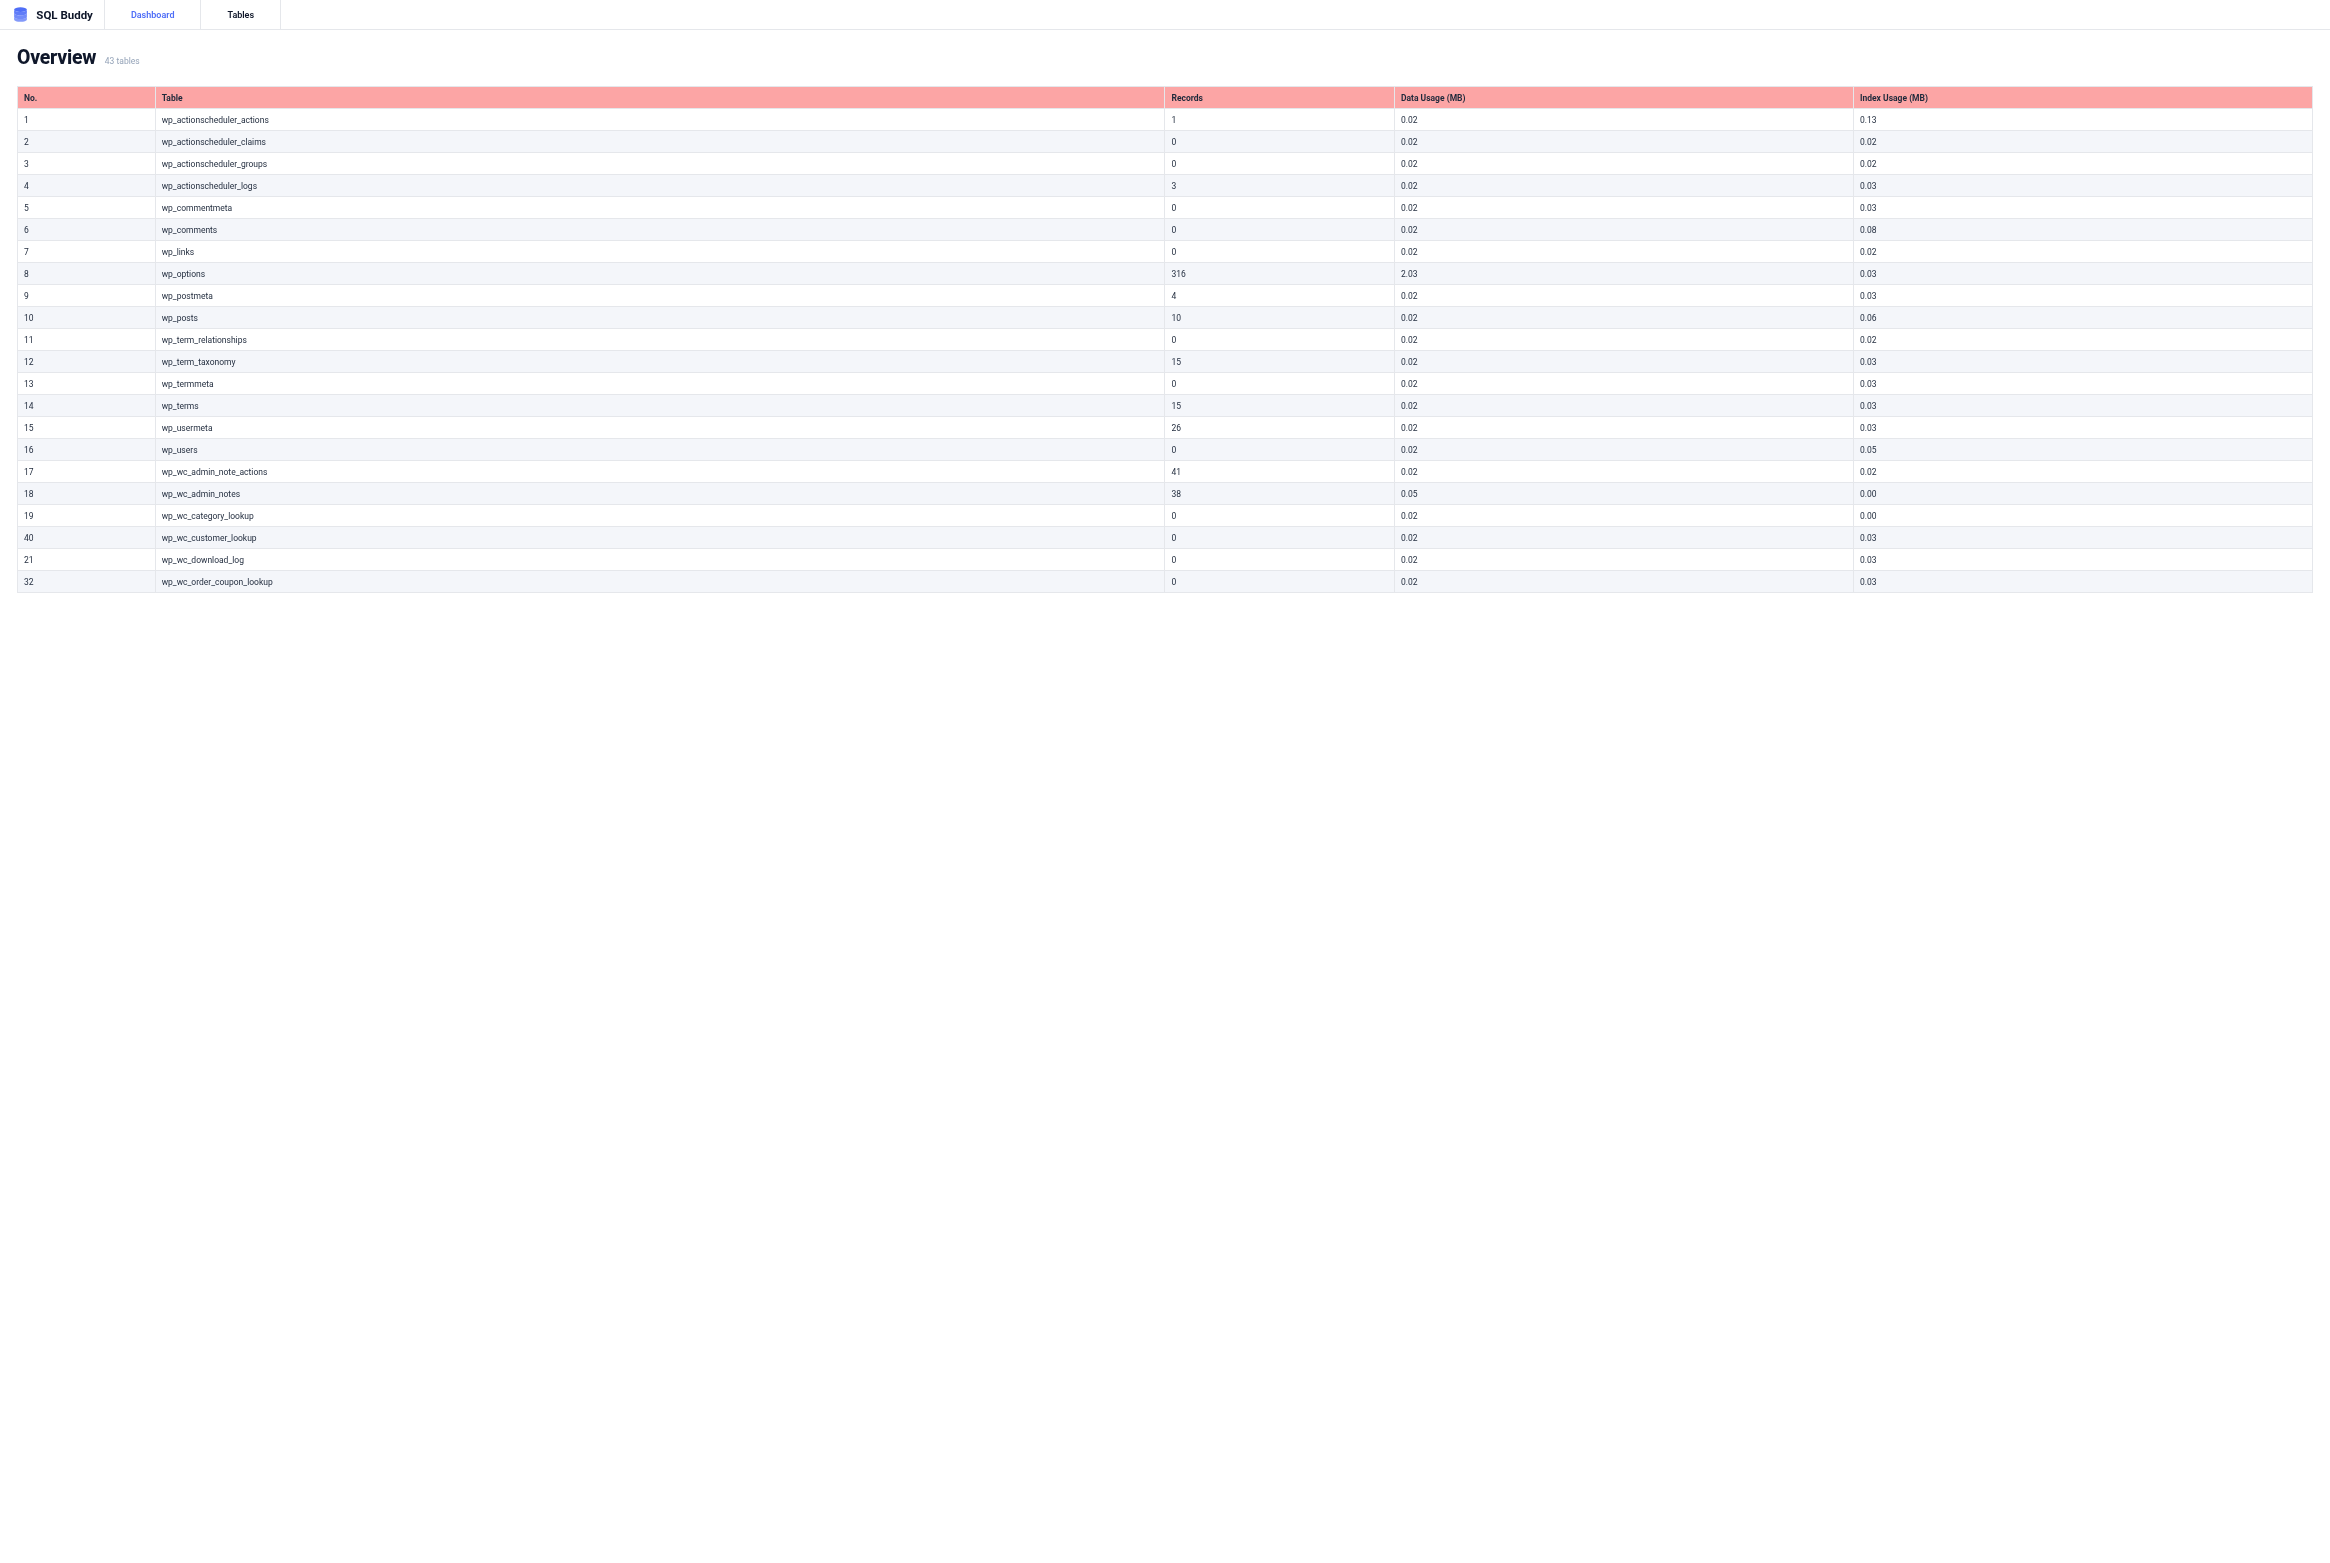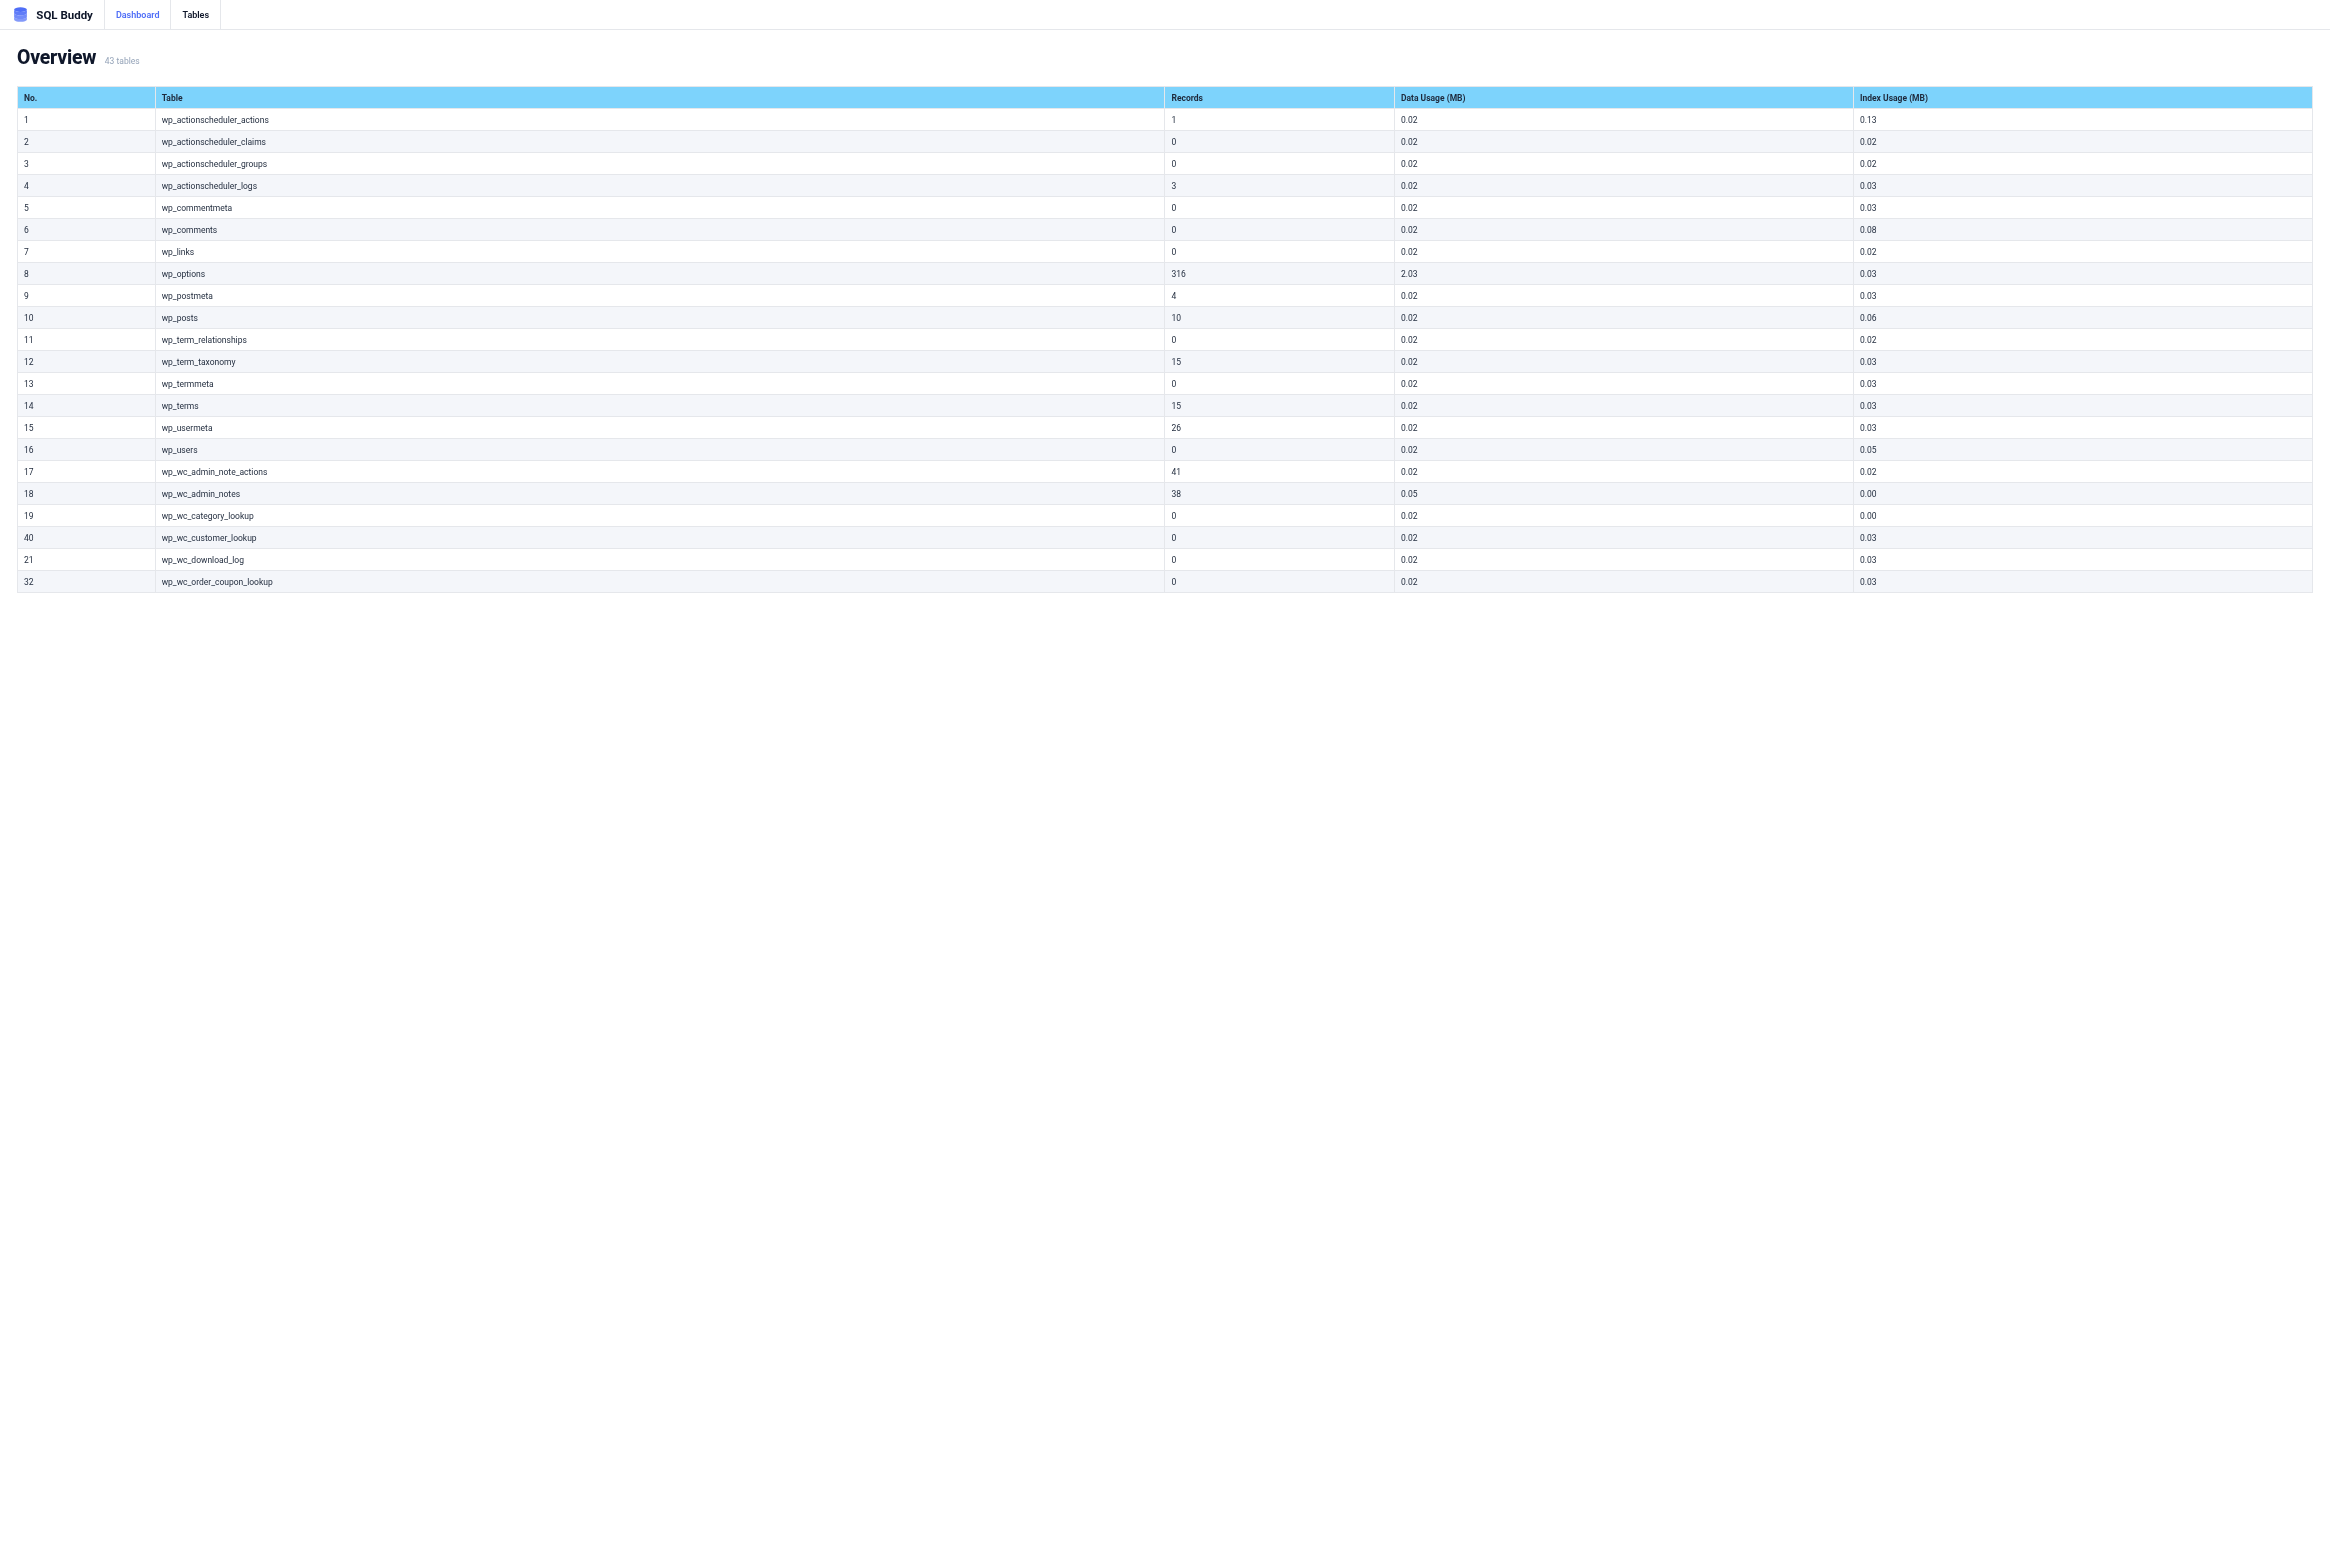--- a/index.html
+++ b/index.html
@@ -30,21 +30,21 @@
     width: 17px;
     height: 17px;
   }
   .tabs {
     display: flex;
     align-items: stretch;
   }
   .tab {
     display: flex;
     align-items: center;
-    padding: 0 11px;
+    padding: 0 26px;
     font-size: 9px;
     font-weight: 600;
     color: #0f172a;
     border-left: 0.6px solid #e5e7eb;
     cursor: pointer;
   }
   .tab:last-child { border-right: 0.6px solid #e5e7eb; }
   .tab.active { color: #4f6ef7; }
   .page {
     padding: 16px 17px;
@@ -69,21 +69,21 @@
     width: 100%;
     border-collapse: collapse;
     font-size: 8.5px;
   }
   table.data th, table.data td {
     text-align: left;
     padding: 5.5px 6px;
     border: 0.6px solid #e5e7eb;
   }
   table.data thead th {
-    background: #7dd3fc;
+    background: #fca5a5;
     font-weight: 700;
     color: #1e293b;
   }
   table.data tbody tr:nth-child(even) td {
     background: #f4f6fa;
   }
   table.data tbody tr:nth-child(odd) td {
     background: #ffffff;
   }
   .col-no { width: 6%; }

